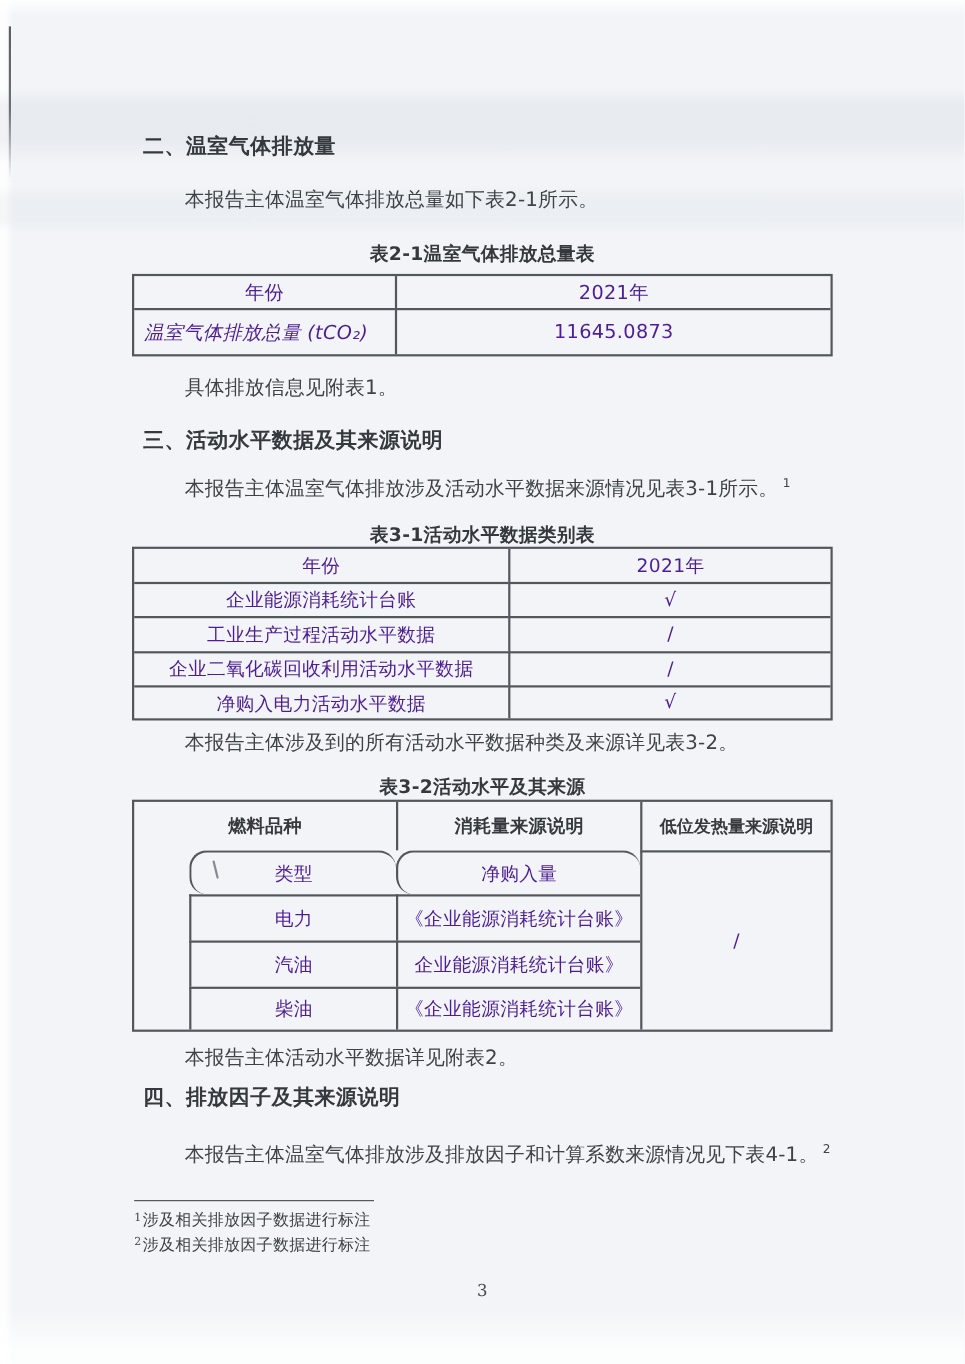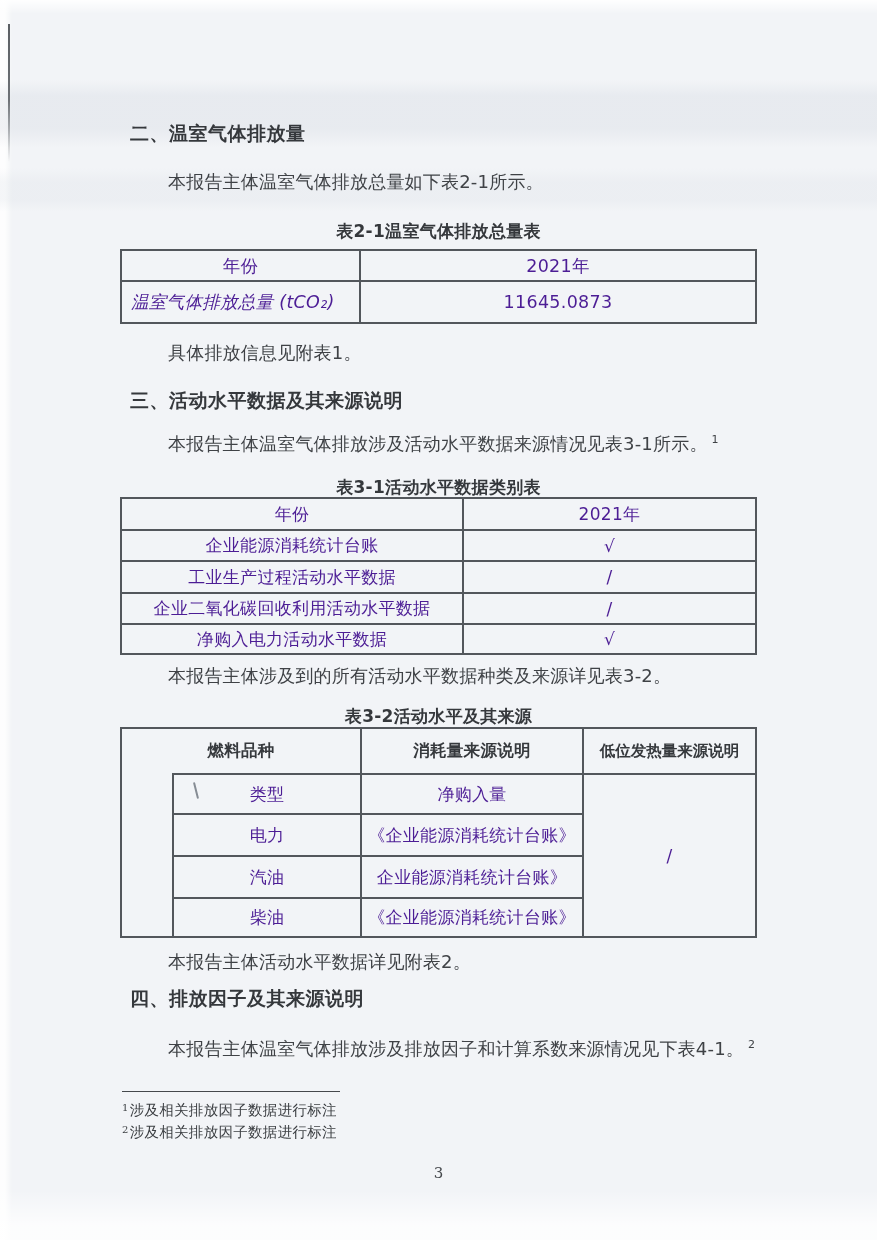--- a/index.html
+++ b/index.html
@@ -38,21 +38,21 @@
   .tbl32 { top:727px; grid-template-columns:50px 188px 222px 173px; grid-template-rows:44px 40px 42px 42px 39px; }
   .tbl32 .cell { font-size:17px; }
   .tbl32 .hdr { font-weight:bold; font-size:16.5px; color:#36393d; }
   .tbl32 .hdr-ncv { font-size:15.5px; letter-spacing:0; }
   .hdr-fuel { grid-column:1/3; grid-row:1; }
   .hdr-cons { grid-column:3; grid-row:1; }
   .hdr-ncv  { grid-column:4; grid-row:1; }
   .group-cell { grid-column:1; grid-row:2/6; font-size:15px; line-height:31px; letter-spacing:0;
     padding:0 1px 0 3px; word-break:break-all; text-align:left; align-items:center; }
   .ncv-cell { grid-column:4; grid-row:2/6; }
-  .r2 { grid-row:2; } .r3 { grid-row:3; } .r4 { grid-row:4; } .r5 { grid-row:5; }
+  .r2 { grid-row:2;border-radius:16px; } .r3 { grid-row:3; } .r4 { grid-row:4; } .r5 { grid-row:5; }
   .c2 { grid-column:2; } .c3 { grid-column:3; }
 
   .fn-rule { position:absolute; left:122px; top:1091px; width:218px; border-top:1.5px solid #45484c; }
   .fn { position:absolute; left:122px; font-family:"DejaVu Serif","Liberation Serif",serif;
     font-size:14.5px; line-height:18px; color:#3d4044; letter-spacing:.3px; }
   .fn sup { font-size:10px; vertical-align:4px; margin-right:1px; }
   .page-num { position:absolute; left:0; top:1164px; width:877px; text-align:center;
     font-family:"DejaVu Serif","Liberation Serif",serif; font-size:15px; color:#45484c; }
 </style>
 </head>

